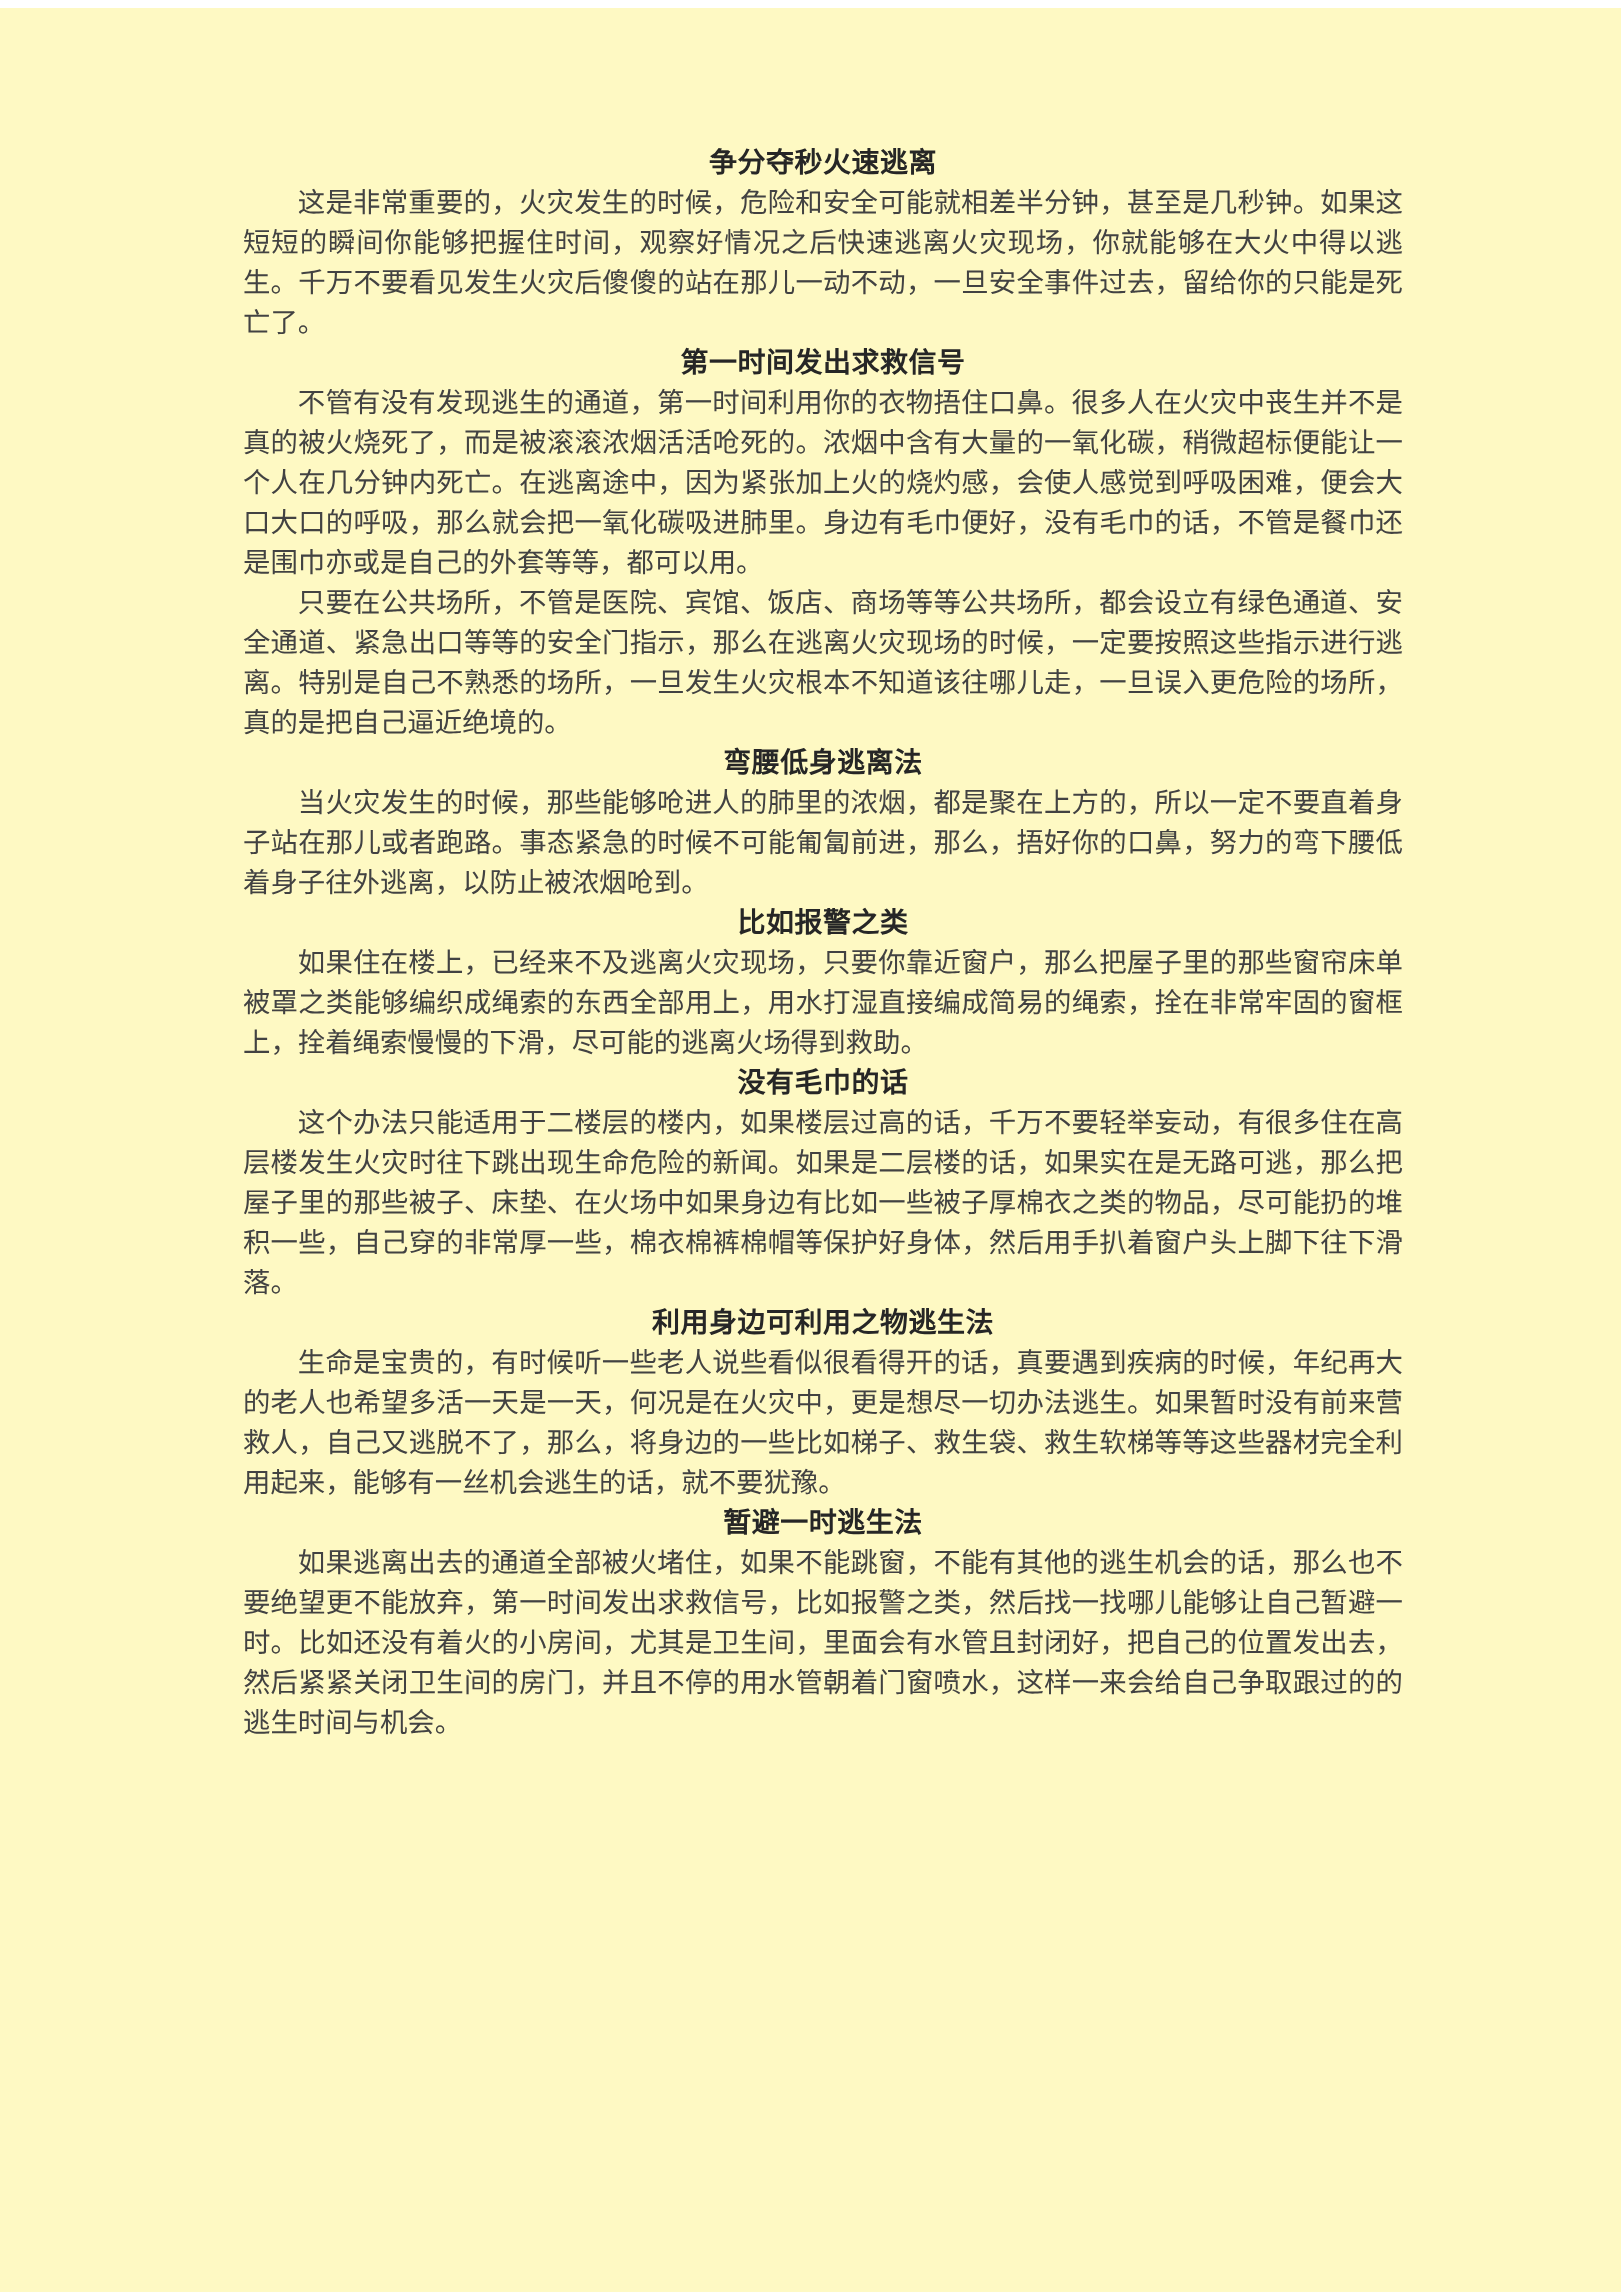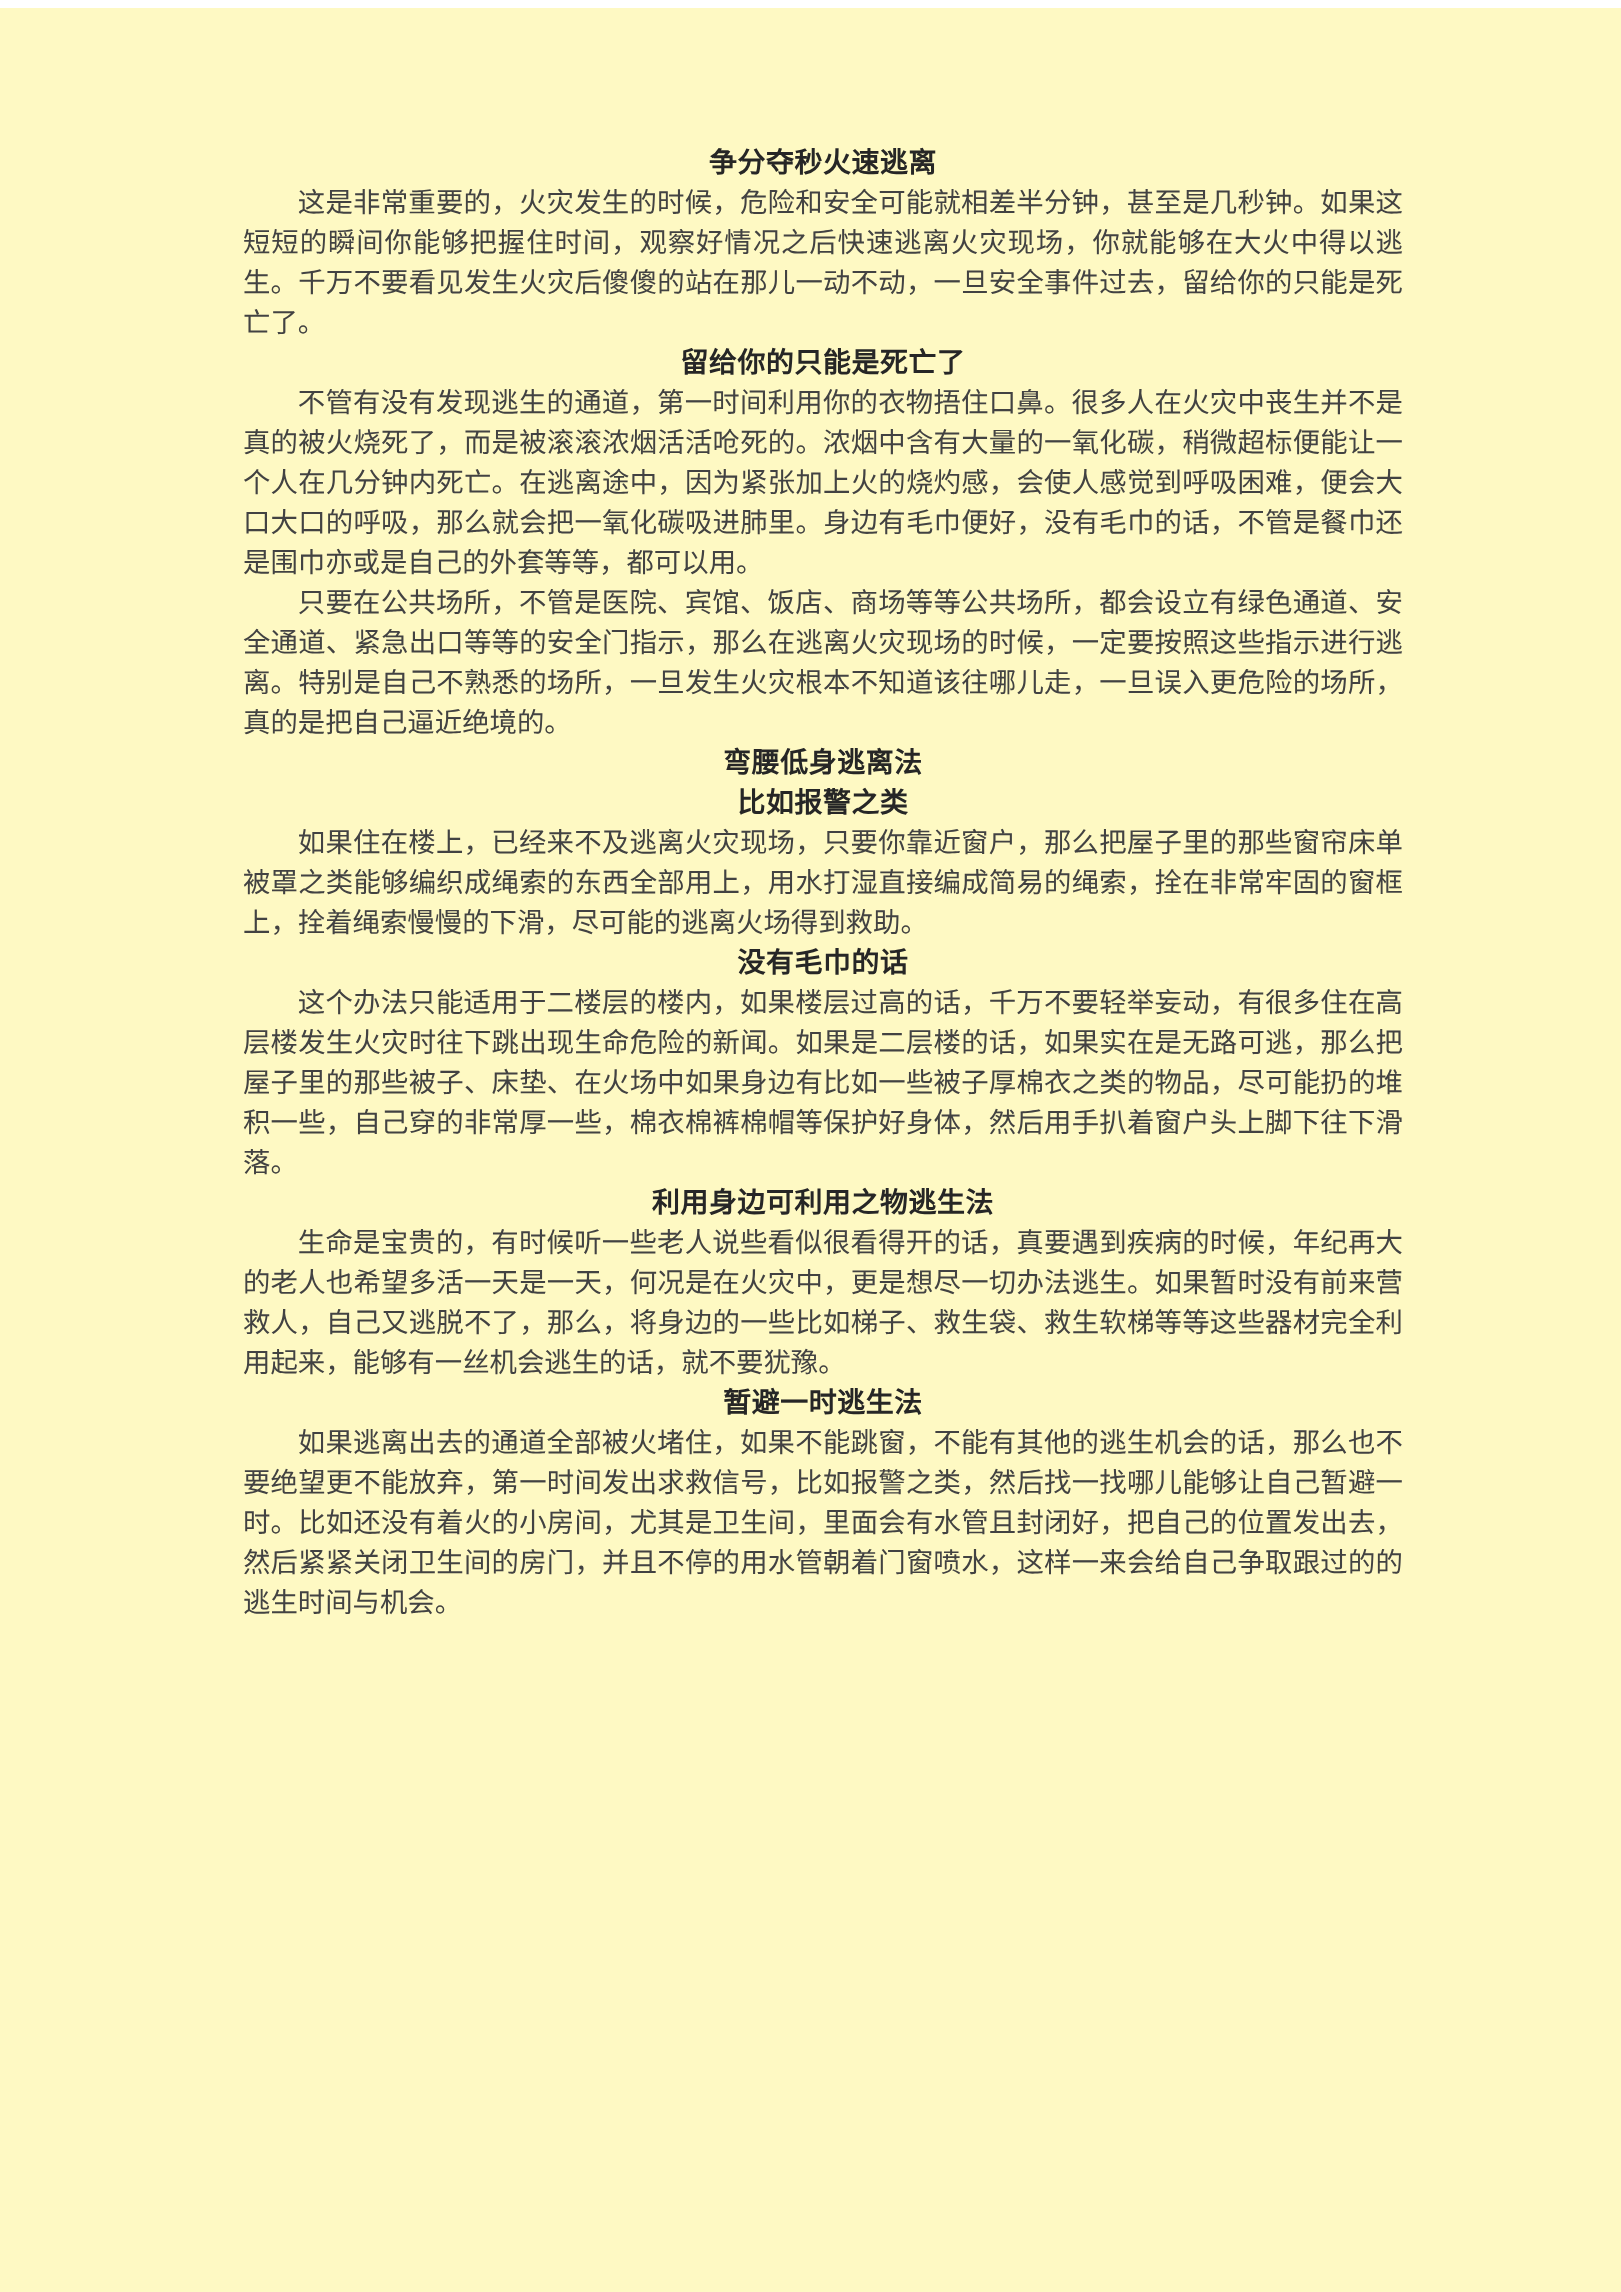--- a/index.html
+++ b/index.html
@@ -42,31 +42,32 @@
 <body>
 
 <main class="page">
 
   <section class="sec">
     <h2 class="sec-heading">争分夺秒火速逃离</h2>
     <p class="sec-body">这是非常重要的，火灾发生的时候，危险和安全可能就相差半分钟，甚至是几秒钟。如果这短短的瞬间你能够把握住时间，观察好情况之后快速逃离火灾现场，你就能够在大火中得以逃生。千万不要看见发生火灾后傻傻的站在那儿一动不动，一旦安全事件过去，留给你的只能是死亡了。</p>
   </section>
 
   <section class="sec">
-    <h2 class="sec-heading">留给你的只能是死亡了</h2>
+    <h2 class="sec-heading">第一时间发出求救信号</h2>
     <p class="sec-body">不管有没有发现逃生的通道，第一时间利用你的衣物捂住口鼻。很多人在火灾中丧生并不是真的被火烧死了，而是被滚滚浓烟活活呛死的。浓烟中含有大量的一氧化碳，稍微超标便能让一个人在几分钟内死亡。在逃离途中，因为紧张加上火的烧灼感，会使人感觉到呼吸困难，便会大口大口的呼吸，那么就会把一氧化碳吸进肺里。身边有毛巾便好，没有毛巾的话，不管是餐巾还是围巾亦或是自己的外套等等，都可以用。</p>
   </section>
 
   <section class="sec">
     <p class="sec-body">只要在公共场所，不管是医院、宾馆、饭店、商场等等公共场所，都会设立有绿色通道、安全通道、紧急出口等等的安全门指示，那么在逃离火灾现场的时候，一定要按照这些指示进行逃离。特别是自己不熟悉的场所，一旦发生火灾根本不知道该往哪儿走，一旦误入更危险的场所，真的是把自己逼近绝境的。</p>
   </section>
 
 
   <section class="sec">
     <h2 class="sec-heading">弯腰低身逃离法</h2>
+    <p class="sec-body">当火灾发生的时候，那些能够呛进人的肺里的浓烟，都是聚在上方的，所以一定不要直着身子站在那儿或者跑路。事态紧急的时候不可能匍匐前进，那么，捂好你的口鼻，努力的弯下腰低着身子往外逃离，以防止被浓烟呛到。</p>
   </section>
 
   <section class="sec">
     <h2 class="sec-heading">比如报警之类</h2>
     <p class="sec-body">如果住在楼上，已经来不及逃离火灾现场，只要你靠近窗户，那么把屋子里的那些窗帘床单被罩之类能够编织成绳索的东西全部用上，用水打湿直接编成简易的绳索，拴在非常牢固的窗框上，拴着绳索慢慢的下滑，尽可能的逃离火场得到救助。</p>
   </section>
 
   <section class="sec">
     <h2 class="sec-heading">没有毛巾的话</h2>
     <p class="sec-body">这个办法只能适用于二楼层的楼内，如果楼层过高的话，千万不要轻举妄动，有很多住在高层楼发生火灾时往下跳出现生命危险的新闻。如果是二层楼的话，如果实在是无路可逃，那么把屋子里的那些被子、床垫、在火场中如果身边有比如一些被子厚棉衣之类的物品，尽可能扔的堆积一些，自己穿的非常厚一些，棉衣棉裤棉帽等保护好身体，然后用手扒着窗户头上脚下往下滑落。</p>

